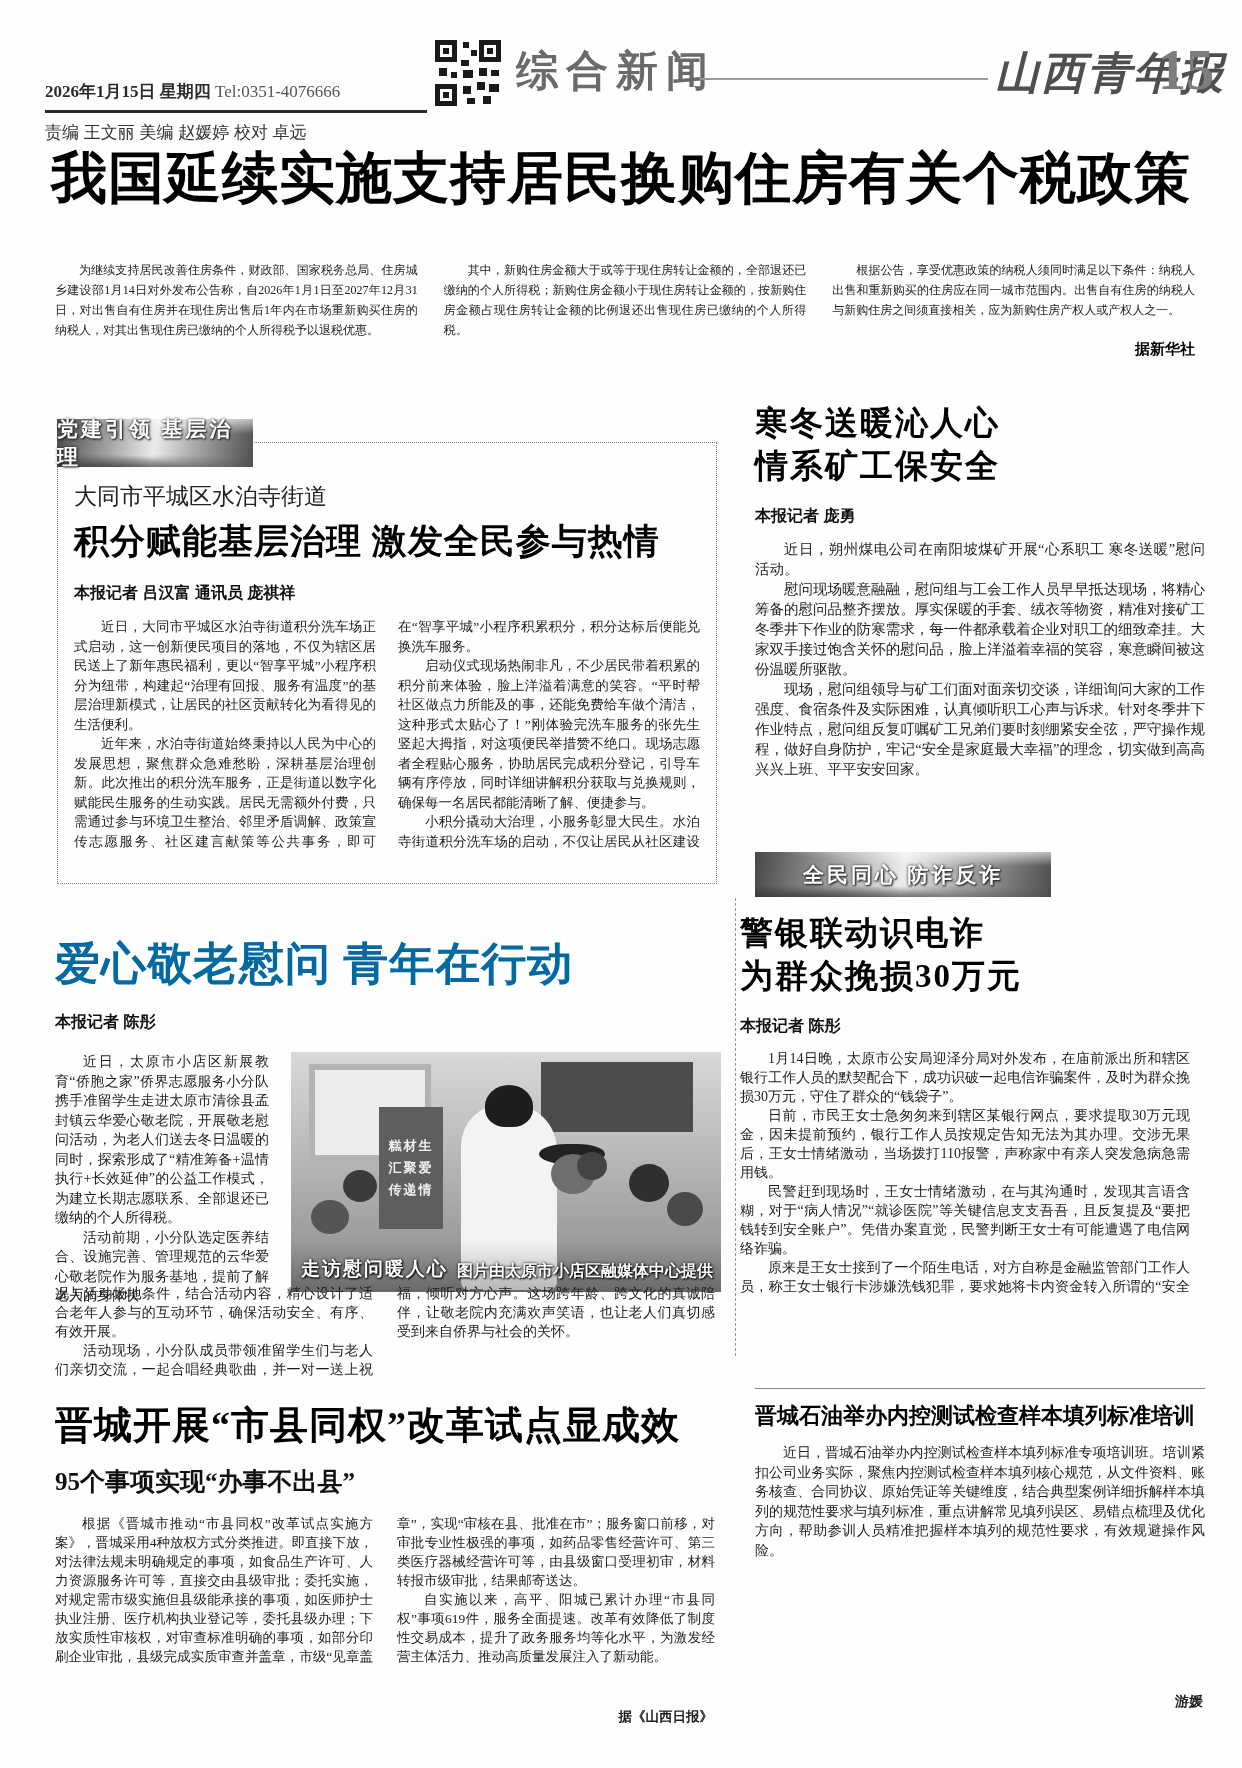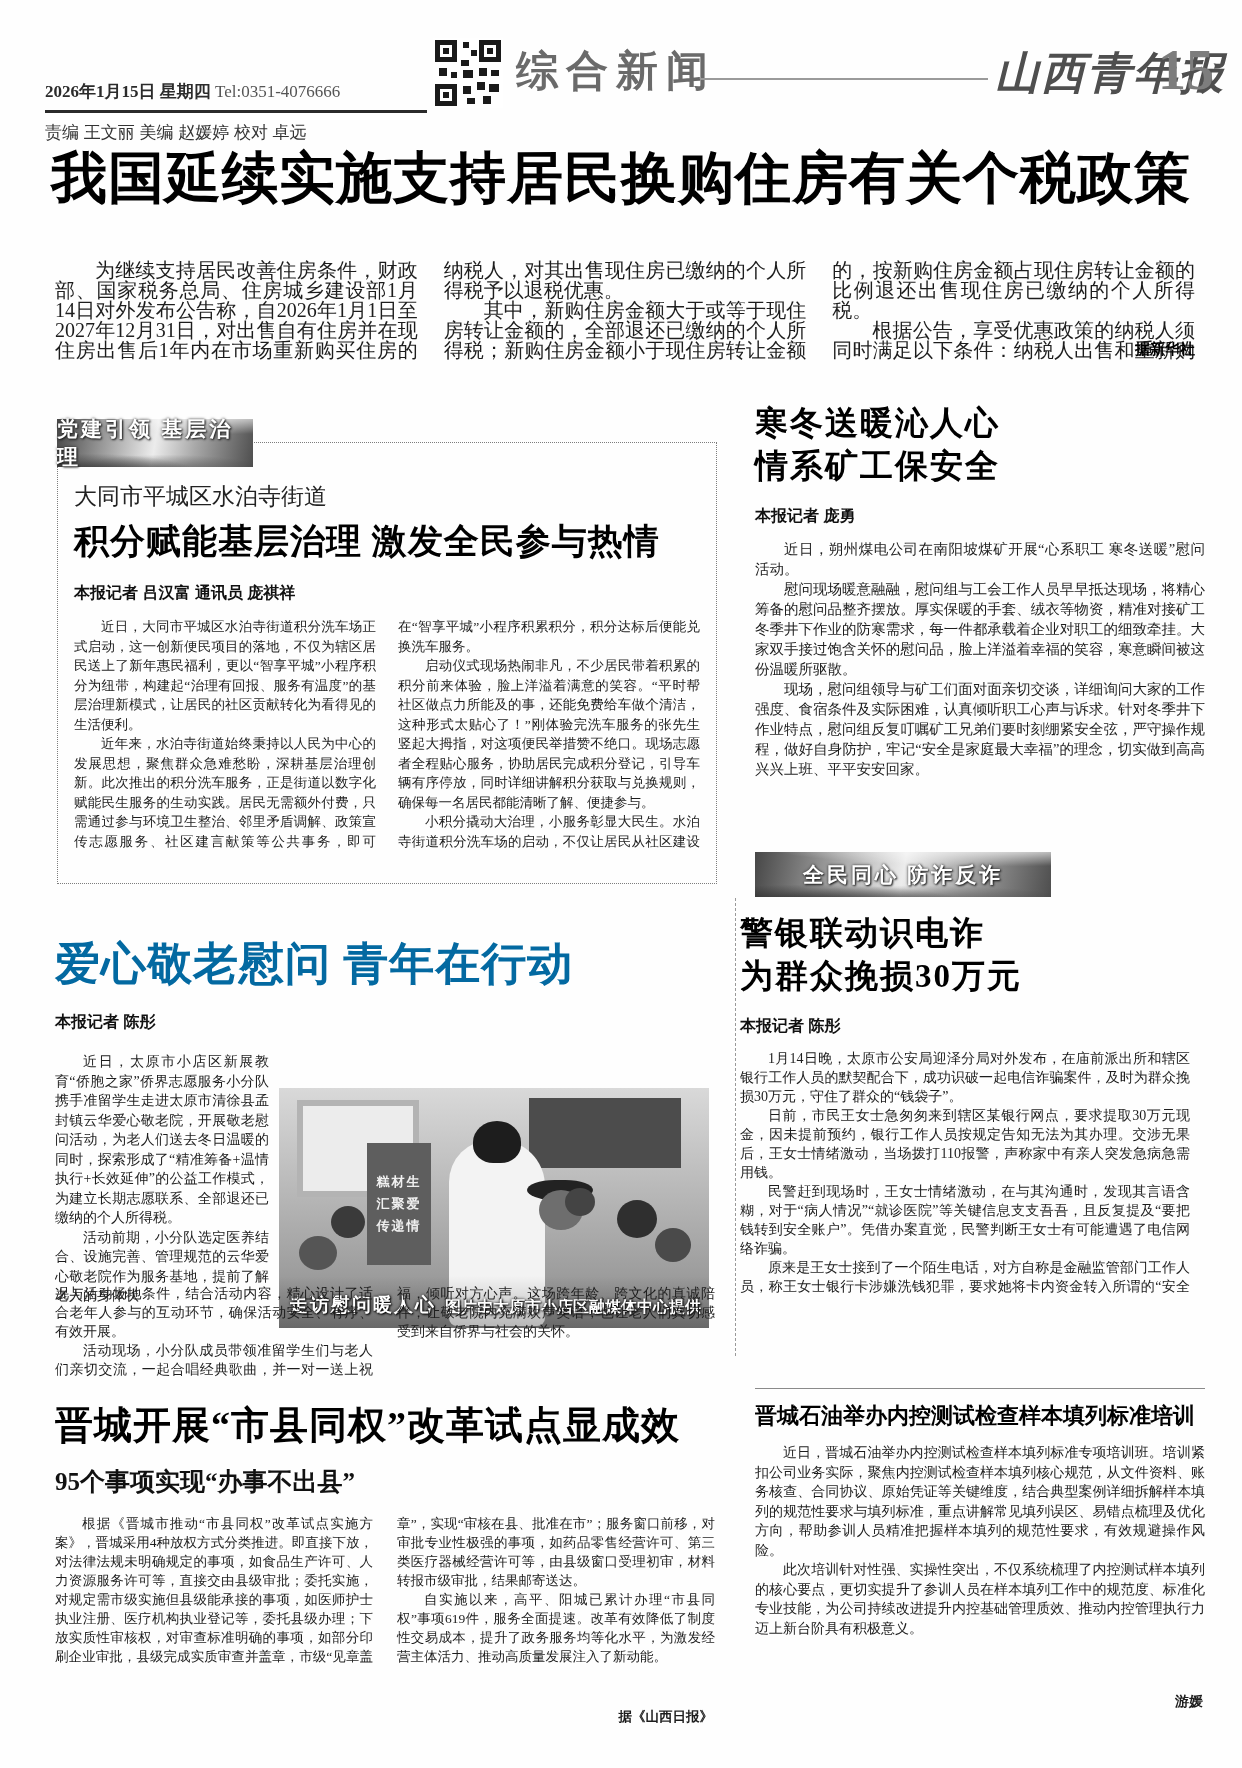--- a/index.html
+++ b/index.html
@@ -15,21 +15,21 @@
   .section-title{font-size:42px;font-weight:900;color:#6a6a6a;letter-spacing:8px;line-height:1;}
   .hd-line{height:2px;background:#9a9a9a;}
   .masthead{font-size:44px;font-weight:bold;font-style:italic;color:#4f4f4f;letter-spacing:2px;line-height:1;}
   .pageno{font-size:56px;font-weight:900;color:#7d7d7d;line-height:1;font-family:"Liberation Serif",serif;}
 
   
   .headline{width:1152px;text-align:center;font-size:56px;font-weight:900;letter-spacing:1px;color:#000;
             line-height:1.15;white-space:nowrap;}
   .body-cols p{margin:0;text-indent:2em;}
   .bodytext{text-align:justify;color:#1d1d1d;}
-  .lead-body{column-count:3;column-gap:26px;font-size:20px;line-height:20px;height:102px;overflow:hidden;}
+  .lead-body{column-count:3;column-gap:26px;font-size:12px;line-height:20px;height:102px;overflow:hidden;}
   .source{font-weight:bold;font-size:15px;text-align:right;color:#000;}
 
   
   .banner{display:flex;align-items:center;justify-content:center;color:#fff;font-weight:bold;
           letter-spacing:3px;text-shadow:0 0 3px #2d2d2d,1px 1px 2px #1a1a1a;
           background:
             radial-gradient(120% 95% at 18% 115%, rgba(35,35,35,.9) 0%, rgba(35,35,35,0) 45%),
             radial-gradient(150% 85% at 85% -15%, rgba(255,255,255,.95) 0%, rgba(255,255,255,0) 55%),
             radial-gradient(90% 60% at 55% 110%, rgba(60,60,60,.7) 0%, rgba(60,60,60,0) 60%),
             linear-gradient(100deg,#474747 0%,#9b9b9b 25%,#ececec 50%,#a8a8a8 70%,#4e4e4e 100%);}
@@ -184,21 +184,21 @@
   </div>
 
   <div class="abs elder-title" style="top:934px;left:55px;">爱心敬老慰问 青年在行动</div>
   <div class="abs byline" style="top:1012px;left:55px;margin-top:0;">本报记者 陈彤</div>
 
   <div class="abs elder-side bodytext body-cols" style="top:1052px;left:55px;">
       <p>近日，太原市小店区新展教育“侨胞之家”侨界志愿服务小分队携手准留学生走进太原市清徐县孟封镇云华爱心敬老院，开展敬老慰问活动，为老人们送去冬日温暖的同时，探索形成了“精准筹备+温情执行+长效延伸”的公益工作模式，为建立长期志愿联系、全部退还已缴纳的个人所得税。</p>
       <p>活动前期，小分队选定医养结合、设施完善、管理规范的云华爱心敬老院作为服务基地，提前了解老人的身体状</p>
     </div>
 
-  <div class="abs photo" style="top:1052px;left:279px;margin-top:36px;">
+  <div class="abs photo" style="top:1052px;left:291px;">
     <div class="ph-window"></div>
     <div class="ph-board"></div>
     <div class="ph-sign">
       <div>糕材生</div>
       <div>汇聚爱</div>
       <div>传递情</div>
     </div>
     <div class="ph-head" style="left:52px;top:118px;width:34px;height:32px;background:#3a3a3a;"></div>
     <div class="ph-head" style="left:20px;top:148px;width:38px;height:34px;background:#555;"></div>
     <div class="ph-woman"></div>
@@ -227,17 +227,16 @@
         <p>自实施以来，高平、阳城已累计办理“市县同权”事项619件，服务全面提速。改革有效降低了制度性交易成本，提升了政务服务均等化水平，为激发经营主体活力、推动高质量发展注入了新动能。</p>
       </div>
   </div>
 
   <div class="abs" style="top:1388px;left:755px;width:450px;">
     <div class="training-rule"></div>
     <div class="training-title">晋城石油举办内控测试检查样本填列标准培训</div>
     <div class="training-body bodytext body-cols">
       <span class="training-sig">游媛</span>
     <p>近日，晋城石油举办内控测试检查样本填列标准专项培训班。培训紧扣公司业务实际，聚焦内控测试检查样本填列核心规范，从文件资料、账务核查、合同协议、原始凭证等关键维度，结合典型案例详细拆解样本填列的规范性要求与填列标准，重点讲解常见填列误区、易错点梳理及优化方向，帮助参训人员精准把握样本填列的规范性要求，有效规避操作风险。</p>
-        <p>此次培训针对性强、实操性突出，不仅系统梳理了内控测试样本填列的核心要点，更切实提升了参训人员在样本填列工作中的规范度、标准化专业技能，为公司持续改进提升内控基础管理质效、推动内控管理执行力迈上新台阶具有积极意义。</p>
       </div>
   </div>
 
 </div>
 
 </body></html>

